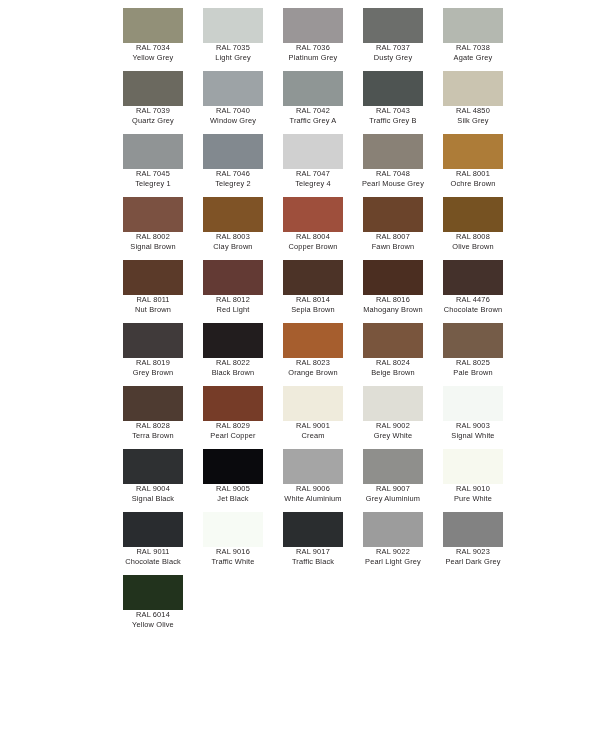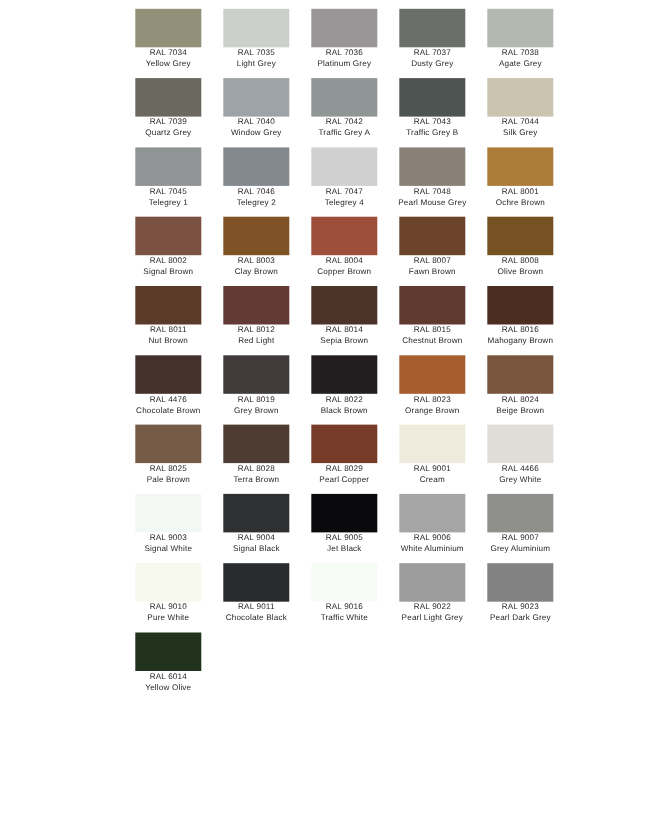--- a/index.html
+++ b/index.html
@@ -63,54 +63,54 @@
   <div class="swatch-grid">
       <div class="swatch-cell"><span class="swatch-chip" title="Yellow Grey" style="background-color: rgb(146, 144, 120);"></span><span class="swatch-labels"><span class="swatch-code">RAL 7034</span><span class="swatch-name">Yellow Grey</span></span></div>
       <div class="swatch-cell"><span class="swatch-chip" title="Light Grey" style="background-color: rgb(203, 208, 204);"></span><span class="swatch-labels"><span class="swatch-code">RAL 7035</span><span class="swatch-name">Light Grey</span></span></div>
       <div class="swatch-cell"><span class="swatch-chip" title="Platinum Grey" style="background-color: rgb(154, 150, 151);"></span><span class="swatch-labels"><span class="swatch-code">RAL 7036</span><span class="swatch-name">Platinum Grey</span></span></div>
       <div class="swatch-cell"><span class="swatch-chip" title="Dusty Grey" style="background-color: rgb(108, 110, 107);"></span><span class="swatch-labels"><span class="swatch-code">RAL 7037</span><span class="swatch-name">Dusty Grey</span></span></div>
       <div class="swatch-cell"><span class="swatch-chip" title="Agate Grey" style="background-color: rgb(180, 184, 176);"></span><span class="swatch-labels"><span class="swatch-code">RAL 7038</span><span class="swatch-name">Agate Grey</span></span></div>
       <div class="swatch-cell"><span class="swatch-chip" title="Quartz Grey" style="background-color: rgb(107, 105, 95);"></span><span class="swatch-labels"><span class="swatch-code">RAL 7039</span><span class="swatch-name">Quartz Grey</span></span></div>
       <div class="swatch-cell"><span class="swatch-chip" title="Window Grey" style="background-color: rgb(157, 163, 166);"></span><span class="swatch-labels"><span class="swatch-code">RAL 7040</span><span class="swatch-name">Window Grey</span></span></div>
       <div class="swatch-cell"><span class="swatch-chip" title="Traffic Grey A" style="background-color: rgb(143, 150, 149);"></span><span class="swatch-labels"><span class="swatch-code">RAL 7042</span><span class="swatch-name">Traffic Grey A</span></span></div>
       <div class="swatch-cell"><span class="swatch-chip" title="Traffic Grey B" style="background-color: rgb(78, 84, 82);"></span><span class="swatch-labels"><span class="swatch-code">RAL 7043</span><span class="swatch-name">Traffic Grey B</span></span></div>
-      <div class="swatch-cell"><span class="swatch-chip" title="Silk Grey" style="background-color: rgb(202, 196, 176);"></span><span class="swatch-labels"><span class="swatch-code">RAL 7044</span><span class="swatch-name">Silk Grey</span></span></div>
+      <div class="swatch-cell"><span class="swatch-chip" title="Silk Grey" style="background-color: rgb(202, 196, 176);"></span><span class="swatch-labels"><span class="swatch-code">RAL 4850</span><span class="swatch-name">Silk Grey</span></span></div>
       <div class="swatch-cell"><span class="swatch-chip" title="Telegrey 1" style="background-color: rgb(144, 148, 149);"></span><span class="swatch-labels"><span class="swatch-code">RAL 7045</span><span class="swatch-name">Telegrey 1</span></span></div>
       <div class="swatch-cell"><span class="swatch-chip" title="Telegrey 2" style="background-color: rgb(130, 137, 143);"></span><span class="swatch-labels"><span class="swatch-code">RAL 7046</span><span class="swatch-name">Telegrey 2</span></span></div>
       <div class="swatch-cell"><span class="swatch-chip" title="Telegrey 4" style="background-color: rgb(208, 208, 208);"></span><span class="swatch-labels"><span class="swatch-code">RAL 7047</span><span class="swatch-name">Telegrey 4</span></span></div>
       <div class="swatch-cell"><span class="swatch-chip" title="Pearl Mouse Grey" style="background-color: rgb(137, 129, 118);"></span><span class="swatch-labels"><span class="swatch-code">RAL 7048</span><span class="swatch-name">Pearl Mouse Grey</span></span></div>
       <div class="swatch-cell"><span class="swatch-chip" title="Ochre Brown" style="background-color: rgb(173, 124, 56);"></span><span class="swatch-labels"><span class="swatch-code">RAL 8001</span><span class="swatch-name">Ochre Brown</span></span></div>
       <div class="swatch-cell"><span class="swatch-chip" title="Signal Brown" style="background-color: rgb(123, 81, 65);"></span><span class="swatch-labels"><span class="swatch-code">RAL 8002</span><span class="swatch-name">Signal Brown</span></span></div>
       <div class="swatch-cell"><span class="swatch-chip" title="Clay Brown" style="background-color: rgb(127, 83, 38);"></span><span class="swatch-labels"><span class="swatch-code">RAL 8003</span><span class="swatch-name">Clay Brown</span></span></div>
       <div class="swatch-cell"><span class="swatch-chip" title="Copper Brown" style="background-color: rgb(158, 79, 60);"></span><span class="swatch-labels"><span class="swatch-code">RAL 8004</span><span class="swatch-name">Copper Brown</span></span></div>
       <div class="swatch-cell"><span class="swatch-chip" title="Fawn Brown" style="background-color: rgb(107, 68, 43);"></span><span class="swatch-labels"><span class="swatch-code">RAL 8007</span><span class="swatch-name">Fawn Brown</span></span></div>
       <div class="swatch-cell"><span class="swatch-chip" title="Olive Brown" style="background-color: rgb(118, 82, 34);"></span><span class="swatch-labels"><span class="swatch-code">RAL 8008</span><span class="swatch-name">Olive Brown</span></span></div>
       <div class="swatch-cell"><span class="swatch-chip" title="Nut Brown" style="background-color: rgb(91, 58, 41);"></span><span class="swatch-labels"><span class="swatch-code">RAL 8011</span><span class="swatch-name">Nut Brown</span></span></div>
       <div class="swatch-cell"><span class="swatch-chip" title="Red Brown" style="background-color: rgb(99, 58, 52);"></span><span class="swatch-labels"><span class="swatch-code">RAL 8012</span><span class="swatch-name">Red Light</span></span></div>
       <div class="swatch-cell"><span class="swatch-chip" title="Sepia Brown" style="background-color: rgb(76, 51, 39);"></span><span class="swatch-labels"><span class="swatch-code">RAL 8014</span><span class="swatch-name">Sepia Brown</span></span></div>
-      <div class="swatch-cell"><span class="swatch-chip" title="Chestnut Brown" style="background-color: rgb(96, 58, 48);"></span><span class="swatch-labels"><span class="swatch-code">RAL 8015</span><span class="swatch-name">Chestnut Brown</span></span></div>
       <div class="swatch-cell"><span class="swatch-chip" title="Mahogany Brown" style="background-color: rgb(75, 46, 33);"></span><span class="swatch-labels"><span class="swatch-code">RAL 8016</span><span class="swatch-name">Mahogany Brown</span></span></div>
       <div class="swatch-cell"><span class="swatch-chip" title="Chocolate Brown" style="background-color: rgb(68, 49, 43);"></span><span class="swatch-labels"><span class="swatch-code">RAL 4476</span><span class="swatch-name">Chocolate Brown</span></span></div>
       <div class="swatch-cell"><span class="swatch-chip" title="Grey Brown" style="background-color: rgb(64, 58, 58);"></span><span class="swatch-labels"><span class="swatch-code">RAL 8019</span><span class="swatch-name">Grey Brown</span></span></div>
       <div class="swatch-cell"><span class="swatch-chip" title="Black Brown" style="background-color: rgb(34, 29, 30);"></span><span class="swatch-labels"><span class="swatch-code">RAL 8022</span><span class="swatch-name">Black Brown</span></span></div>
       <div class="swatch-cell"><span class="swatch-chip" title="Orange Brown" style="background-color: rgb(166, 94, 46);"></span><span class="swatch-labels"><span class="swatch-code">RAL 8023</span><span class="swatch-name">Orange Brown</span></span></div>
       <div class="swatch-cell"><span class="swatch-chip" title="Beige Brown" style="background-color: rgb(121, 85, 61);"></span><span class="swatch-labels"><span class="swatch-code">RAL 8024</span><span class="swatch-name">Beige Brown</span></span></div>
       <div class="swatch-cell"><span class="swatch-chip" title="Pale Brown" style="background-color: rgb(117, 92, 72);"></span><span class="swatch-labels"><span class="swatch-code">RAL 8025</span><span class="swatch-name">Pale Brown</span></span></div>
       <div class="swatch-cell"><span class="swatch-chip" title="Terra Brown" style="background-color: rgb(78, 59, 49);"></span><span class="swatch-labels"><span class="swatch-code">RAL 8028</span><span class="swatch-name">Terra Brown</span></span></div>
       <div class="swatch-cell"><span class="swatch-chip" title="Pearl Copper" style="background-color: rgb(118, 60, 40);"></span><span class="swatch-labels"><span class="swatch-code">RAL 8029</span><span class="swatch-name">Pearl Copper</span></span></div>
       <div class="swatch-cell"><span class="swatch-chip" title="Cream" style="background-color: rgb(239, 235, 220);"></span><span class="swatch-labels"><span class="swatch-code">RAL 9001</span><span class="swatch-name">Cream</span></span></div>
-      <div class="swatch-cell"><span class="swatch-chip" title="Grey White" style="background-color: rgb(223, 222, 214);"></span><span class="swatch-labels"><span class="swatch-code">RAL 4466</span><span class="swatch-name">Grey White</span></span></div>
+      <div class="swatch-cell"><span class="swatch-chip" title="Grey White" style="background-color: rgb(223, 222, 214);"></span><span class="swatch-labels"><span class="swatch-code">RAL 9002</span><span class="swatch-name">Grey White</span></span></div>
       <div class="swatch-cell"><span class="swatch-chip" title="Signal White" style="background-color: rgb(244, 248, 244);"></span><span class="swatch-labels"><span class="swatch-code">RAL 9003</span><span class="swatch-name">Signal White</span></span></div>
       <div class="swatch-cell"><span class="swatch-chip" title="Signal Black" style="background-color: rgb(46, 48, 50);"></span><span class="swatch-labels"><span class="swatch-code">RAL 9004</span><span class="swatch-name">Signal Black</span></span></div>
       <div class="swatch-cell"><span class="swatch-chip" title="Jet Black" style="background-color: rgb(10, 10, 13);"></span><span class="swatch-labels"><span class="swatch-code">RAL 9005</span><span class="swatch-name">Jet Black</span></span></div>
       <div class="swatch-cell"><span class="swatch-chip" title="White Aluminium" style="background-color: rgb(165, 165, 165);"></span><span class="swatch-labels"><span class="swatch-code">RAL 9006</span><span class="swatch-name">White Aluminium</span></span></div>
       <div class="swatch-cell"><span class="swatch-chip" title="Grey Aluminium" style="background-color: rgb(143, 143, 140);"></span><span class="swatch-labels"><span class="swatch-code">RAL 9007</span><span class="swatch-name">Grey Aluminium</span></span></div>
       <div class="swatch-cell"><span class="swatch-chip" title="Pure White" style="background-color: rgb(247, 249, 239);"></span><span class="swatch-labels"><span class="swatch-code">RAL 9010</span><span class="swatch-name">Pure White</span></span></div>
       <div class="swatch-cell"><span class="swatch-chip" title="Graphite Black" style="background-color: rgb(41, 44, 47);"></span><span class="swatch-labels"><span class="swatch-code">RAL 9011</span><span class="swatch-name">Chocolate Black</span></span></div>
       <div class="swatch-cell"><span class="swatch-chip" title="Traffic White" style="background-color: rgb(247, 251, 245);"></span><span class="swatch-labels"><span class="swatch-code">RAL 9016</span><span class="swatch-name">Traffic White</span></span></div>
+      <div class="swatch-cell"><span class="swatch-chip" title="Traffic Black" style="background-color: rgb(42, 45, 47);"></span><span class="swatch-labels"><span class="swatch-code">RAL 9017</span><span class="swatch-name">Traffic Black</span></span></div>
       <div class="swatch-cell"><span class="swatch-chip" title="Pearl Light Grey" style="background-color: rgb(156, 156, 156);"></span><span class="swatch-labels"><span class="swatch-code">RAL 9022</span><span class="swatch-name">Pearl Light Grey</span></span></div>
       <div class="swatch-cell"><span class="swatch-chip" title="Pearl Dark Grey" style="background-color: rgb(130, 130, 130);"></span><span class="swatch-labels"><span class="swatch-code">RAL 9023</span><span class="swatch-name">Pearl Dark Grey</span></span></div>
       <div class="swatch-cell"><span class="swatch-chip" title="Yellow Olive" style="background-color: rgb(34, 51, 29);"></span><span class="swatch-labels"><span class="swatch-code">RAL 6014</span><span class="swatch-name">Yellow Olive</span></span></div>
       <div class="swatch-cell empty-cell"></div>
       <div class="swatch-cell empty-cell"></div>
       <div class="swatch-cell empty-cell"></div>
       <div class="swatch-cell empty-cell"></div>
       <div class="swatch-cell empty-cell"></div>
       <div class="swatch-cell empty-cell"></div>
     </div>

